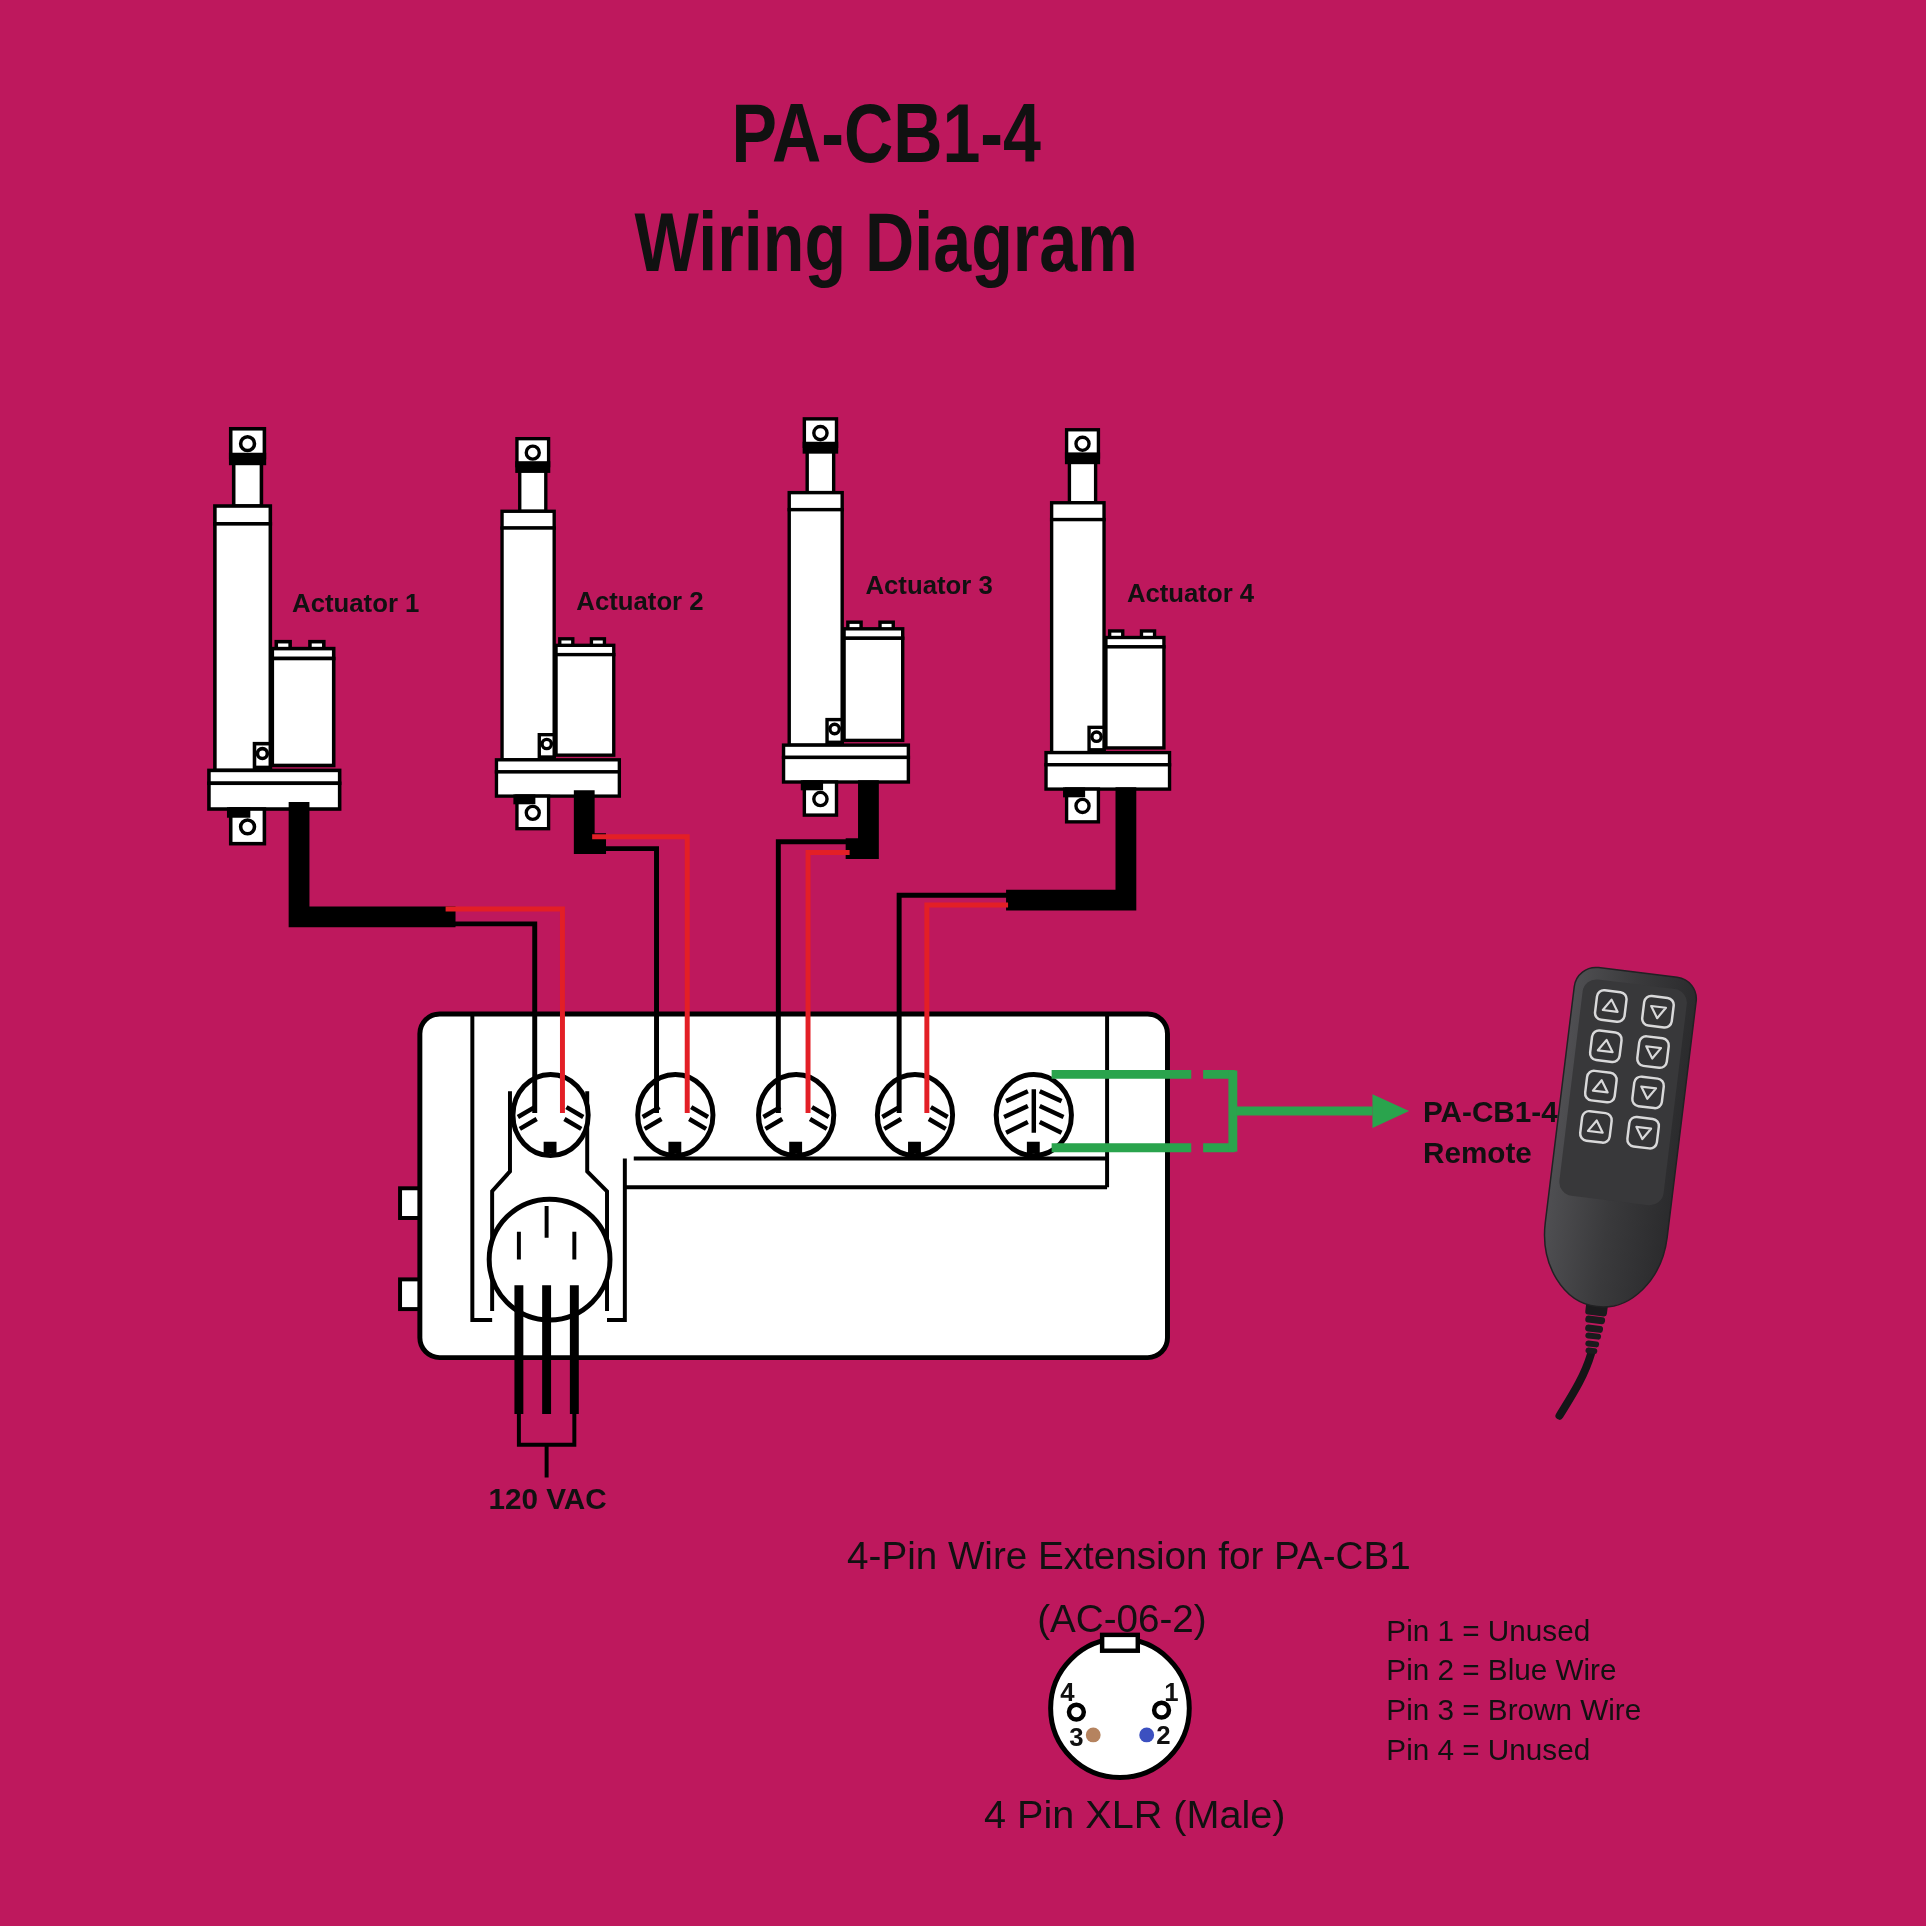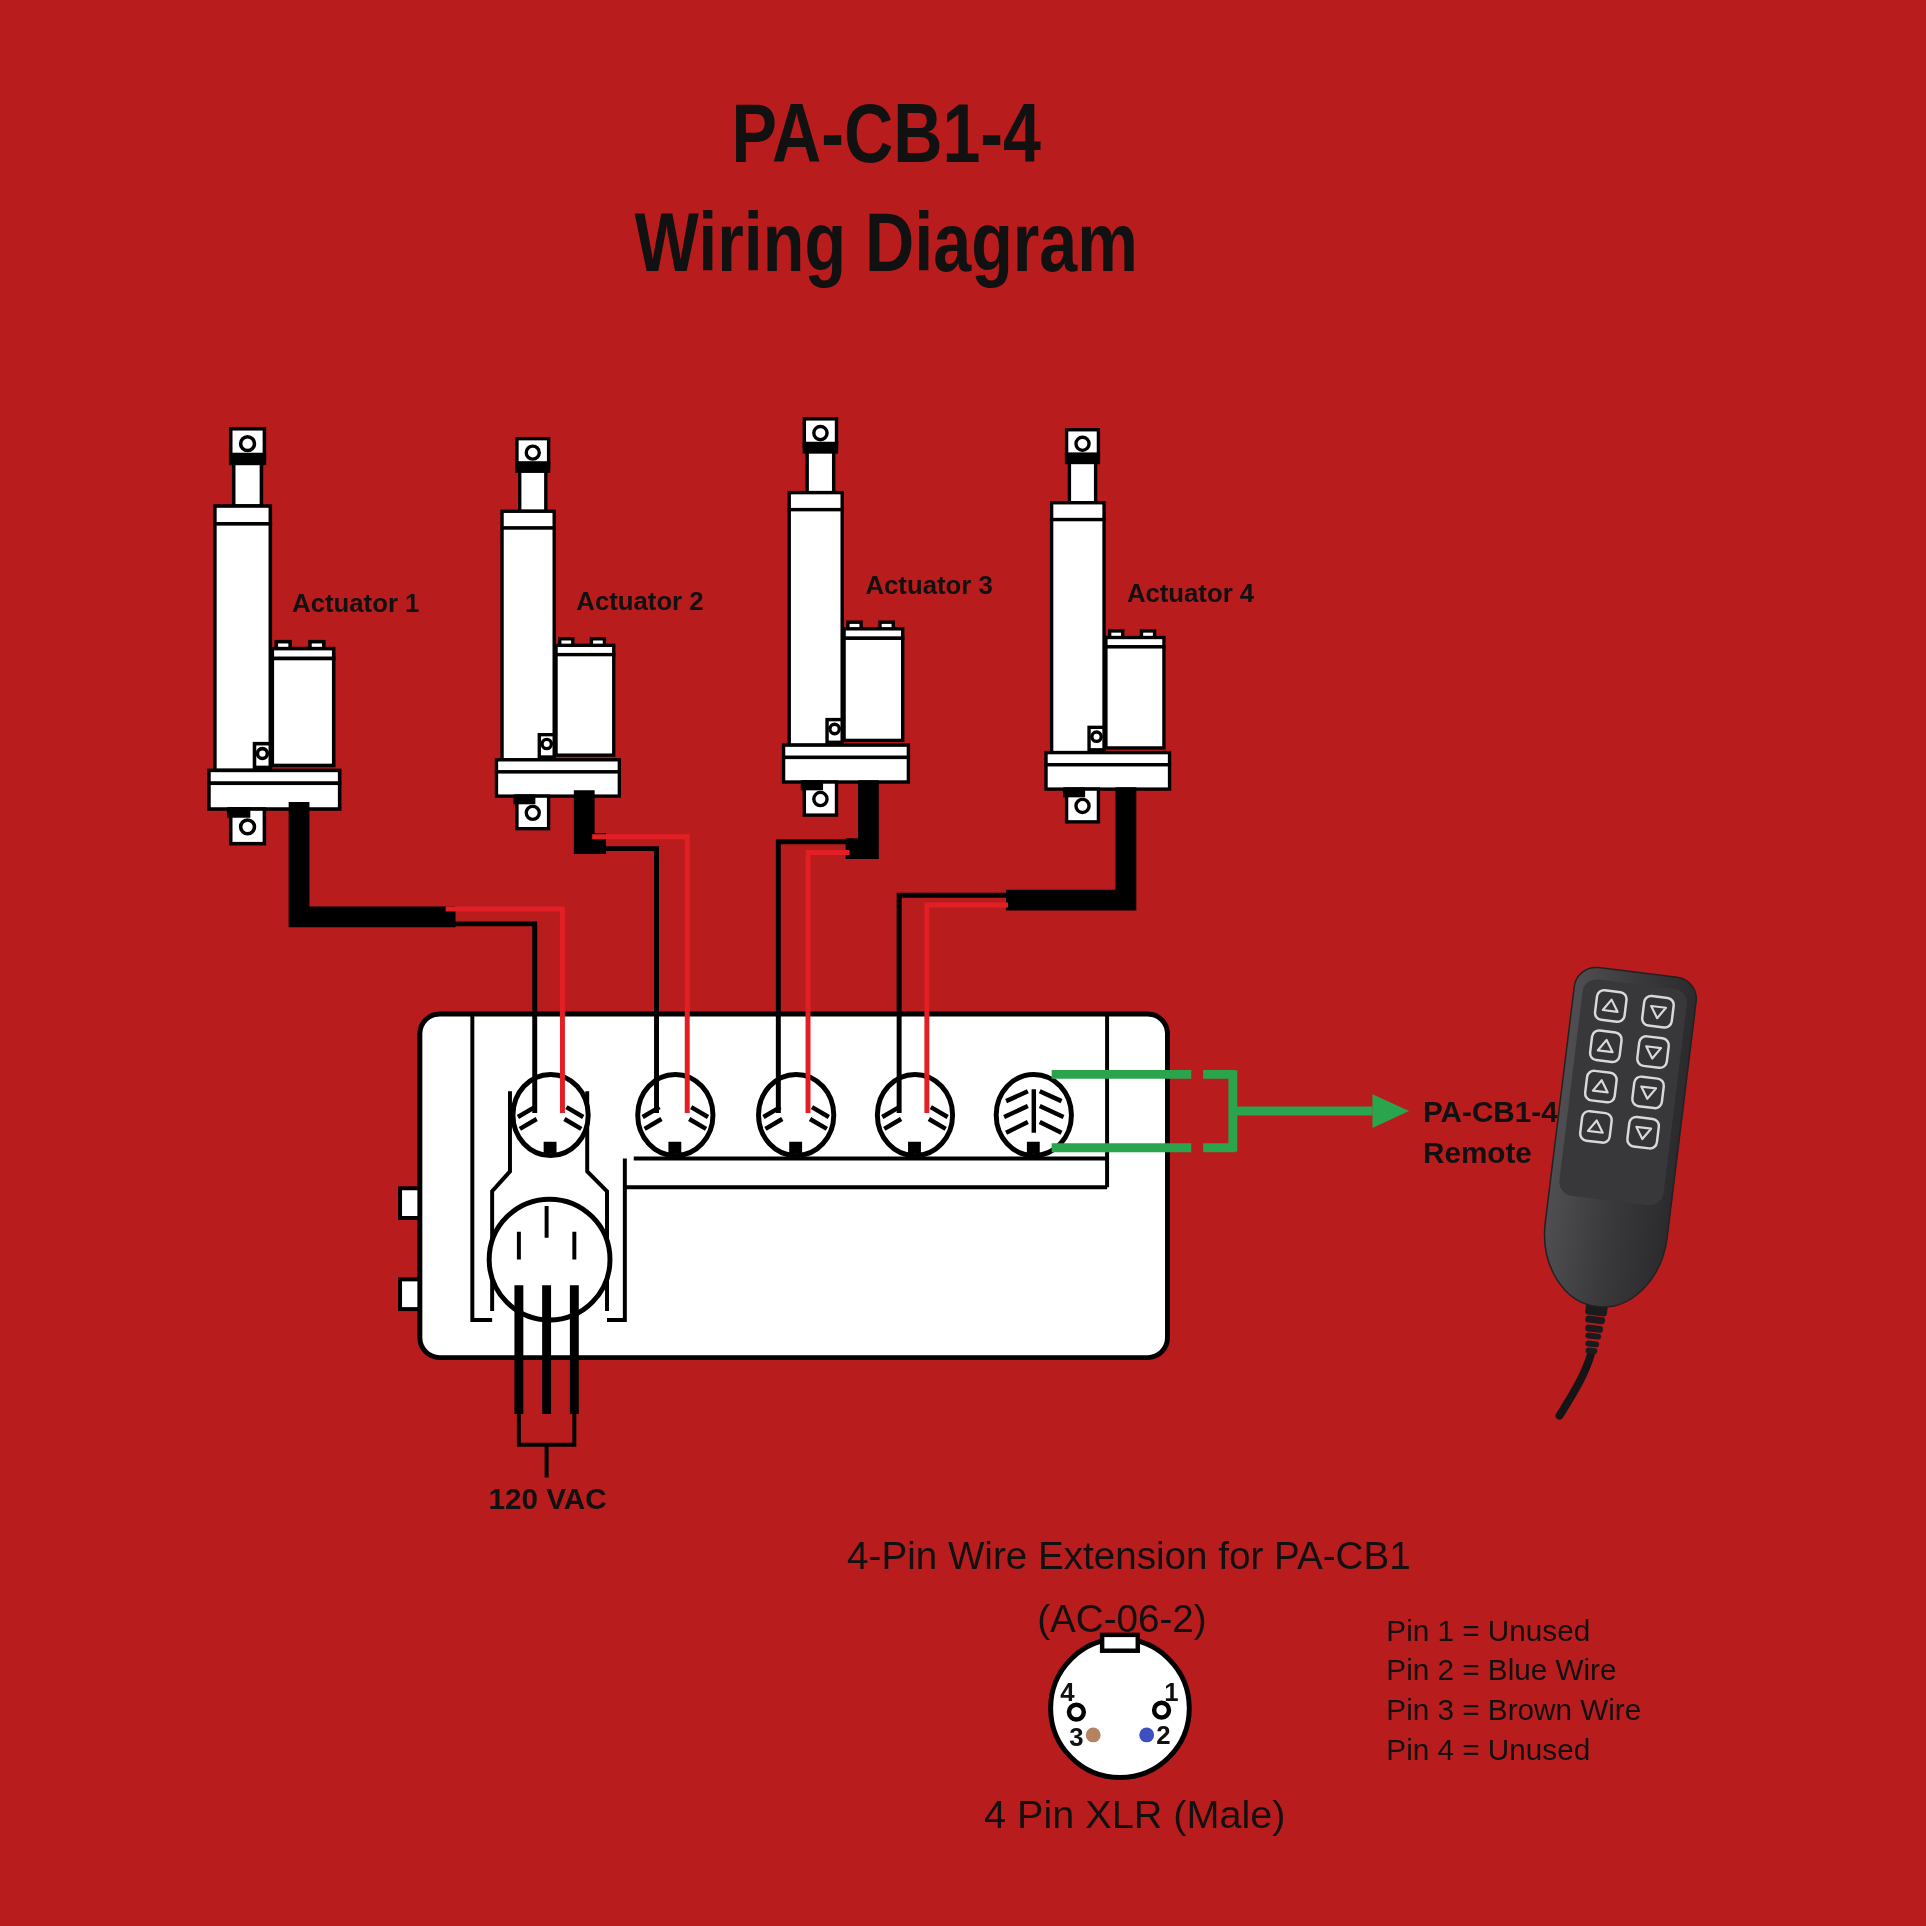--- a/index.html
+++ b/index.html
@@ -1,16 +1,16 @@
 <!DOCTYPE html>
 <html><head>
 <meta charset="utf-8">
 <style>
   html,body{margin:0;padding:0;background:#ffffff;}
-  .page{width:1927px;height:1927px;position:relative;background:#b91c1c;overflow:hidden;}
+  .page{width:1927px;height:1927px;position:relative;background:#be185d;overflow:hidden;}
   svg{display:block;}
   text{font-family:"Liberation Sans", sans-serif;fill:#111;}
   .t-bold{font-weight:bold;}
 </style>
 </head>
 <body>
 
 <div class="page">
 <svg viewBox="0 0 1946 1946" width="1927" height="1927">
   <defs>

